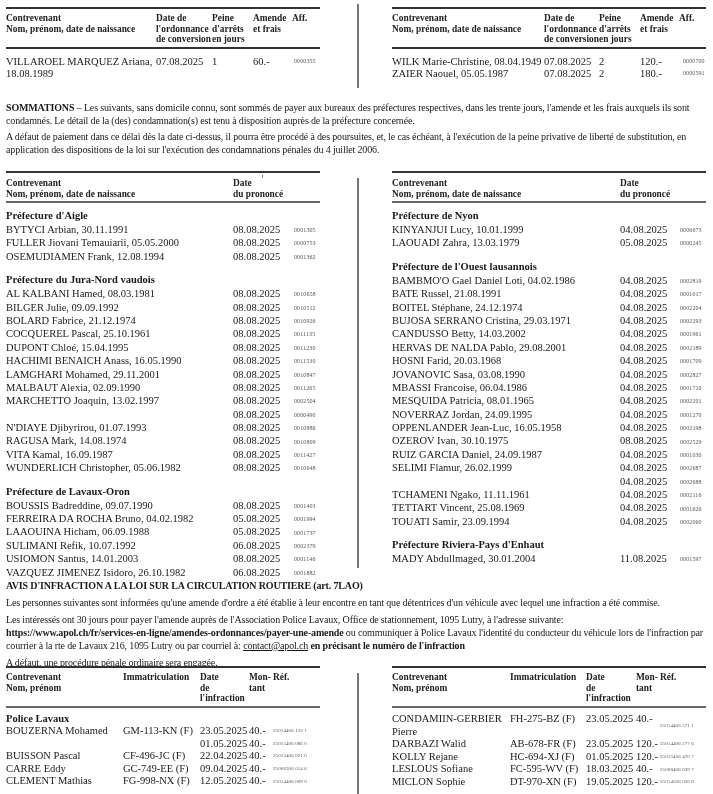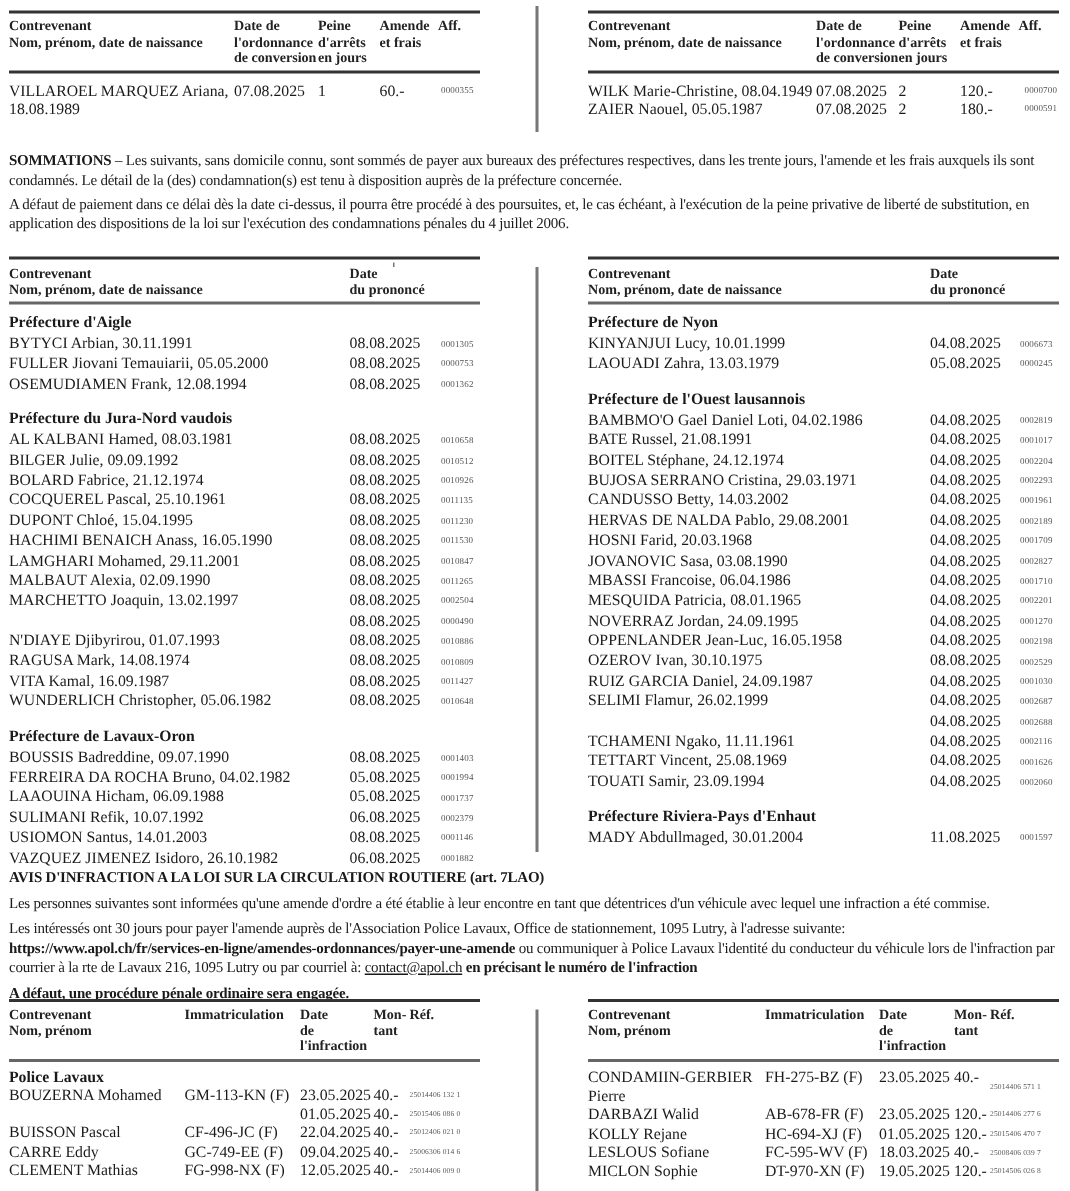--- a/index.html
+++ b/index.html
@@ -404,21 +404,21 @@
 </div>
 
 <div class="para" style="top:580px;font-size:10px;">
   <b>AVIS D'INFRACTION A LA LOI SUR LA CIRCULATION ROUTIERE (art. 7LAO)</b>
 </div>
 <div class="para" style="top:597px;">Les personnes suivantes sont informées qu'une amende d'ordre a été établie à leur encontre en tant que détentrices d'un véhicule avec lequel une infraction a été commise.</div>
 <div class="para" style="top:614px;">Les intéressés ont 30 jours pour payer l'amende auprès de l'Association Police Lavaux, Office de stationnement, 1095 Lutry, à l'adresse suivante:</div>
 <div class="para" style="top:627px;">
   <b>https://www.apol.ch/fr/services-en-ligne/amendes-ordonnances/payer-une-amende</b><span> ou communiquer à Police Lavaux l'identité du conducteur du véhicule lors de l'infraction par courrier à la rte de Lavaux 216, 1095 Lutry ou par courriel à: </span><u>contact@apol.ch</u><b> en précisant le numéro de l'infraction</b>
 </div>
-<div class="para" style="top:657px;font-weight:bold;">A défaut, une procédure pénale ordinaire sera engagée.</div>
+<div class="para" style="top:657px;">A défaut, une procédure pénale ordinaire sera engagée.</div>
 
 <div class="vsep" style="left:357px;top:673px;height:121px;"></div>
 
 <div>
   <div class="rule" style="left:6px;top:666px;width:314px;"></div>
   <div class="abs th" style="left:6px;top:672px;">
     <div>Contrevenant</div>
       <div>Nom, prénom</div>
   </div>
   <div class="abs th" style="left:123px;top:672px;">Immatriculation</div>

